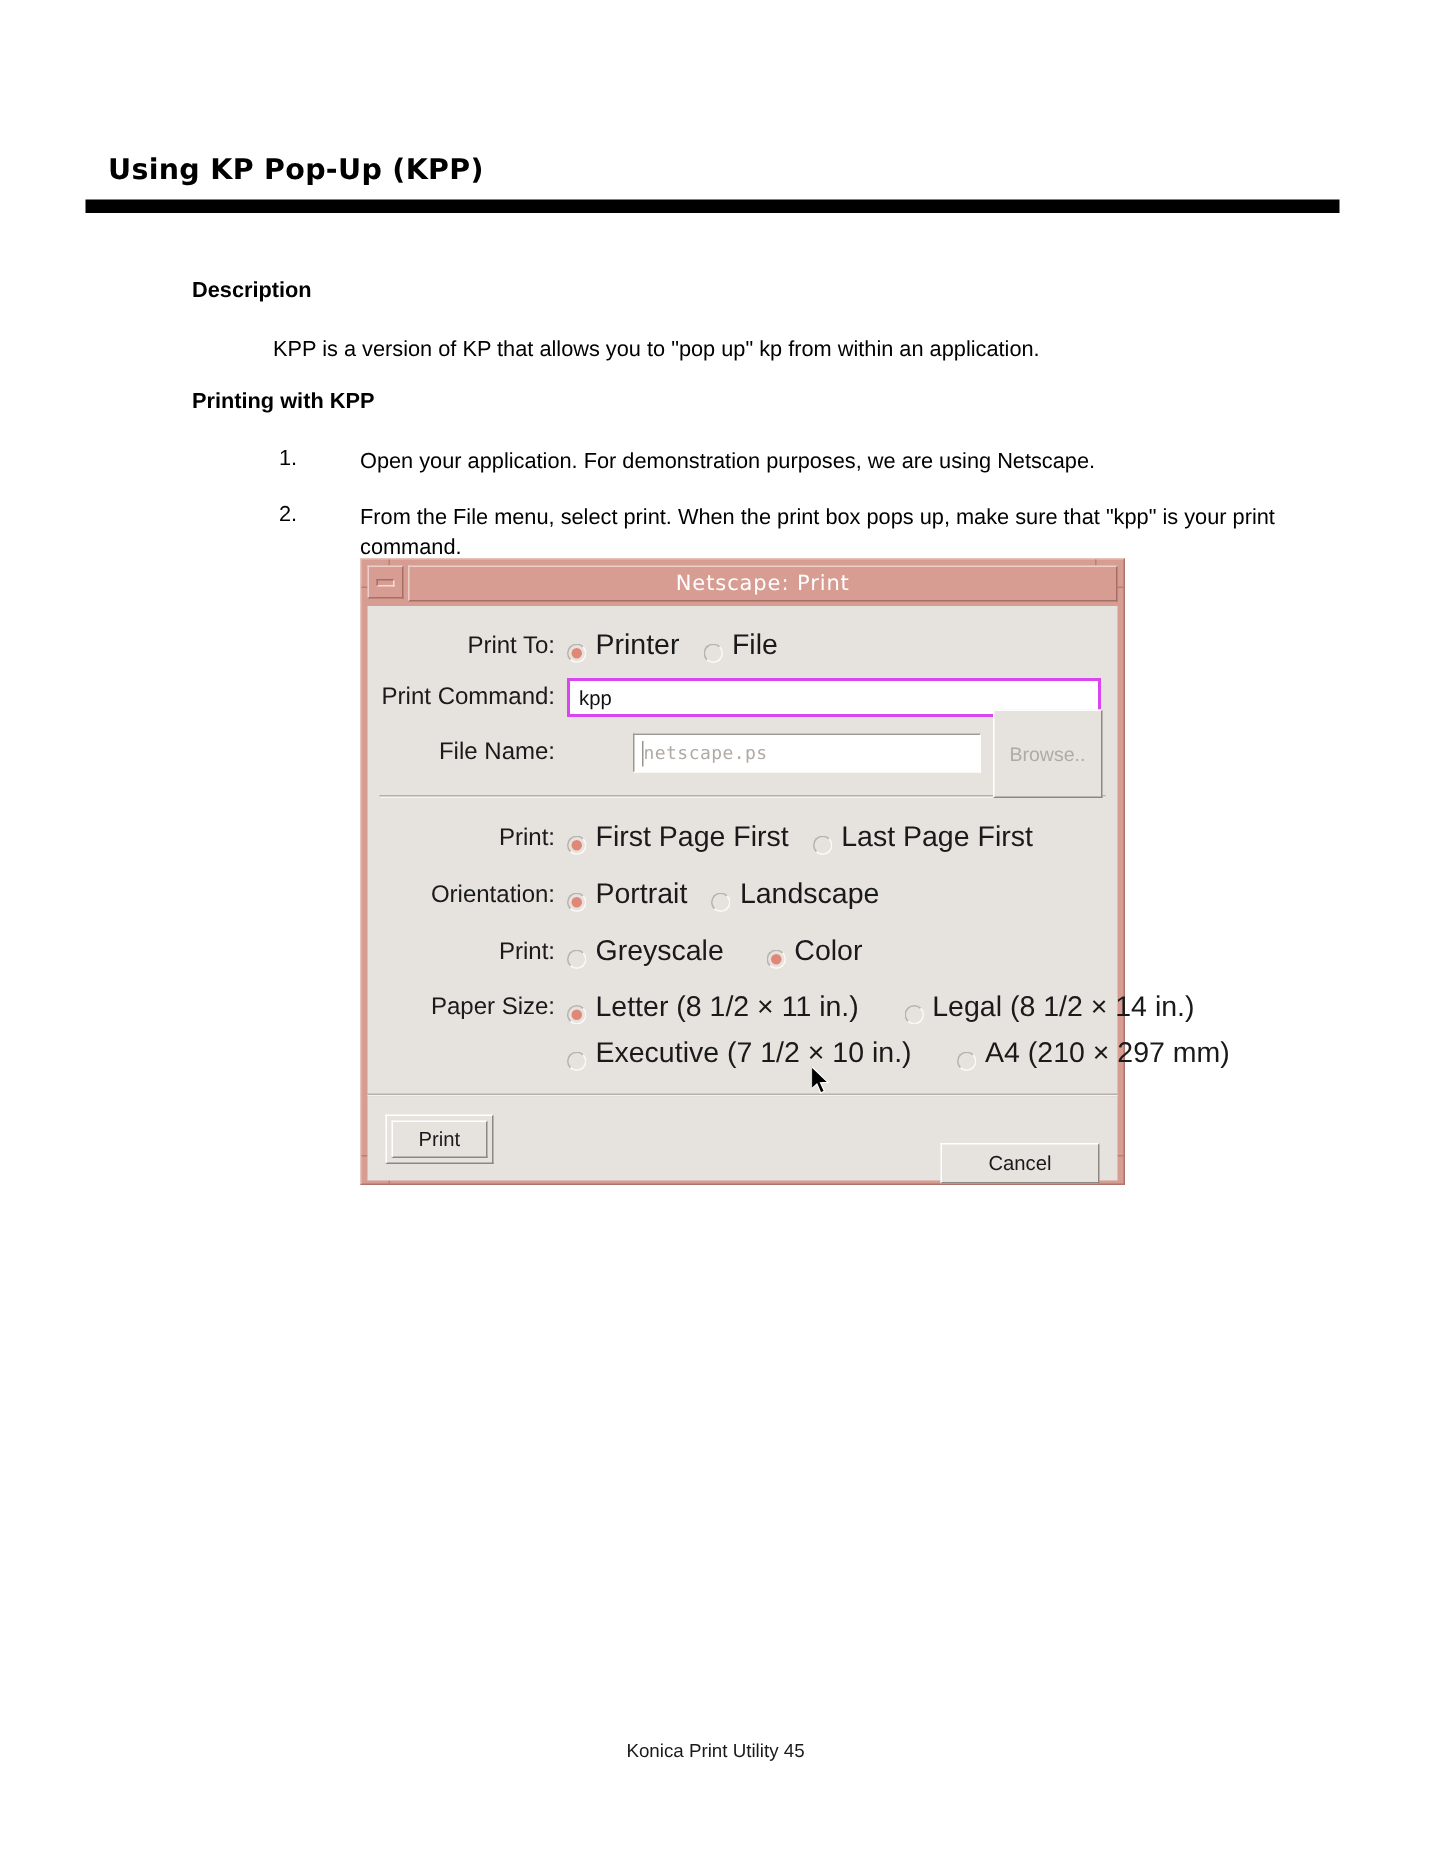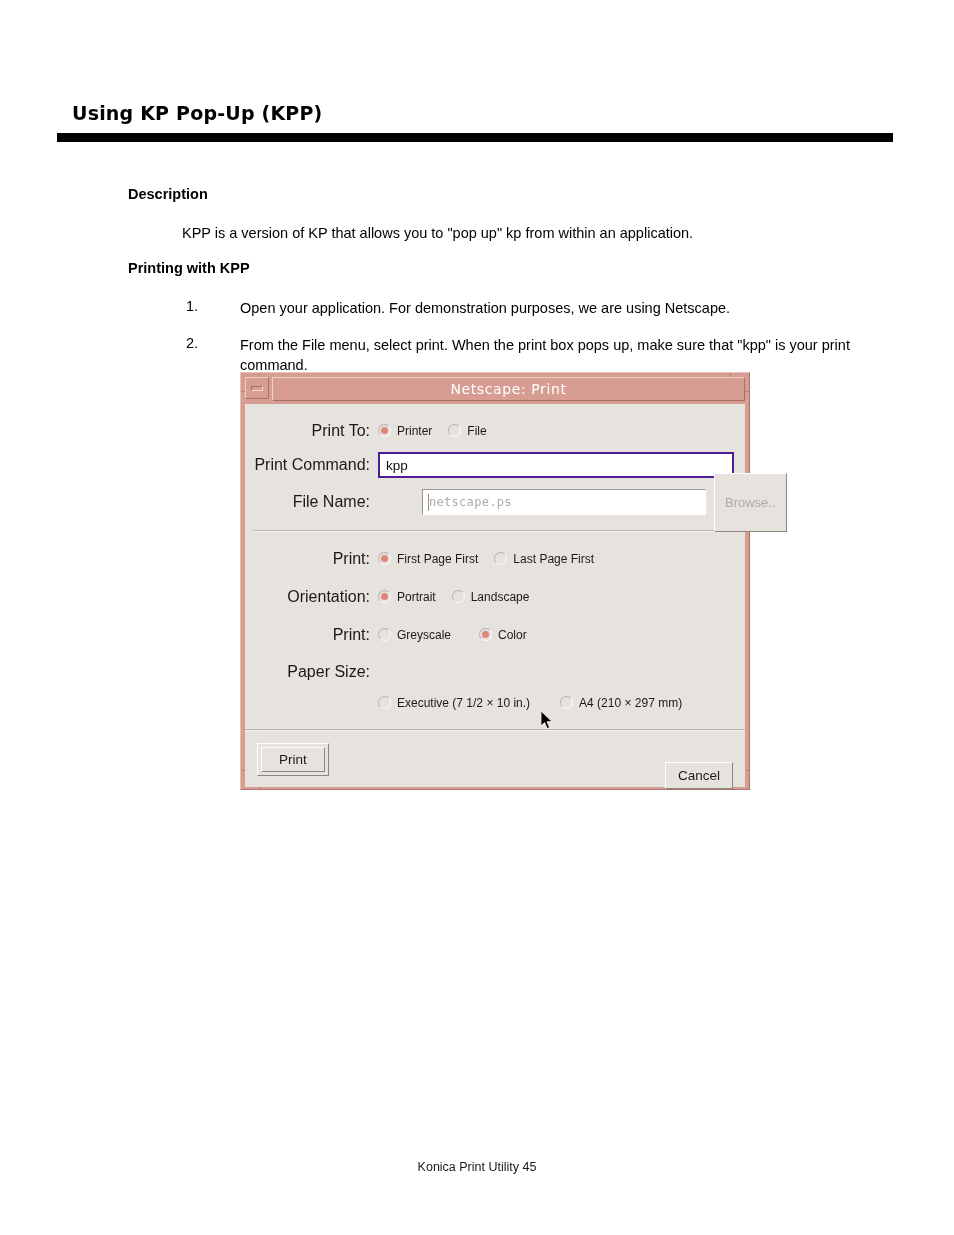--- a/index.html
+++ b/index.html
@@ -173,23 +173,23 @@
     padding-right: 8px;
     font-size: 16px;
     color: #1a1a1a;
     font-family: "Liberation Sans", sans-serif;
   }
   .ctrls { display: flex; align-items: center; }
 
   
   .radio-item {
     display: flex;
-    align-items: flex-start;
+    align-items: flex-end;
     margin-right: 16px;
-    font-size: 12px;
+    font-size: 19px;
     color: #1a1a1a;
     white-space: nowrap;
   }
   .radio {
     width: 13px;
     height: 13px;
     border-radius: 50%;
     box-sizing: border-box;
     margin-right: 6px;
     background: #e6e2de;
@@ -214,29 +214,29 @@
     height: 26px;
     background: #ffffff;
     box-sizing: border-box;
     display: flex;
     align-items: center;
     padding: 0 6px;
     font-size: 13.5px;
     color: #111;
   }
   .field.focused {
-    border: 2px solid #4c1d95;
+    border: 2px solid #d946ef;
     width: 356px;
   }
   .field.disabled {
     border-top: 1px solid #9e9892;
     border-left: 1px solid #9e9892;
     border-right: 1px solid #ffffff;
     border-bottom: 1px solid #ffffff;
-    width: 284px;
+    width: 232px;
     position: relative;
   }
   .ghost-text {
     font-family: "DejaVu Sans Mono", monospace;
     font-size: 12px;
     color: #b0aaa4;
     letter-spacing: 0.3px;
   }
   .caret {
     position: absolute;
@@ -434,20 +434,30 @@
             </div>
             <div class="radio-item" style="margin-left:12px;">
               <span class="radio on"></span>
               <span>Color</span>
             </div>
           </div>
         </div>
 
         <div class="row" style="height:36px;">
           <div class="lbl">Paper Size:</div>
+          <div class="ctrls">
+            <div class="radio-item">
+              <span class="radio on"></span>
+              <span>Letter (8 1/2 × 11 in.)</span>
+            </div>
+            <div class="radio-item" style="margin-left:14px;">
+              <span class="radio"></span>
+              <span>Legal (8 1/2 × 14 in.)</span>
+            </div>
+          </div>
         </div>
 
         <div class="row" style="height:26px;">
           <div class="lbl"></div>
           <div class="ctrls">
             <div class="radio-item">
               <span class="radio"></span>
               <span>Executive (7 1/2 × 10 in.)</span>
             </div>
             <div class="radio-item" style="margin-left:14px;">
@@ -457,21 +467,21 @@
           </div>
         </div>
 
       </div>
 
       <div class="btnrow-sep"></div>
       <div class="button-row">
         <span class="default-ring">
           <span class="btn" style="padding:4px 17px;">Print</span>
         </span>
-        <span class="btn" style="padding:5px 12px;margin-top:32px;">Cancel</span>
+        <span class="btn" style="padding:5px 31px;margin-top:32px;">Cancel</span>
       </div>
     </div>
   </div>
 </div>
 
 <div class="cursor">
   <svg width="14" height="20" viewBox="0 0 14 20">
     <polygon points="0,0 0,15 3.6,11.6 6.2,17.6 8.6,16.5 6,10.8 11,10.6" fill="#000000" stroke="#ffffff" stroke-width="0.8"></polygon>
   </svg>
 </div>

